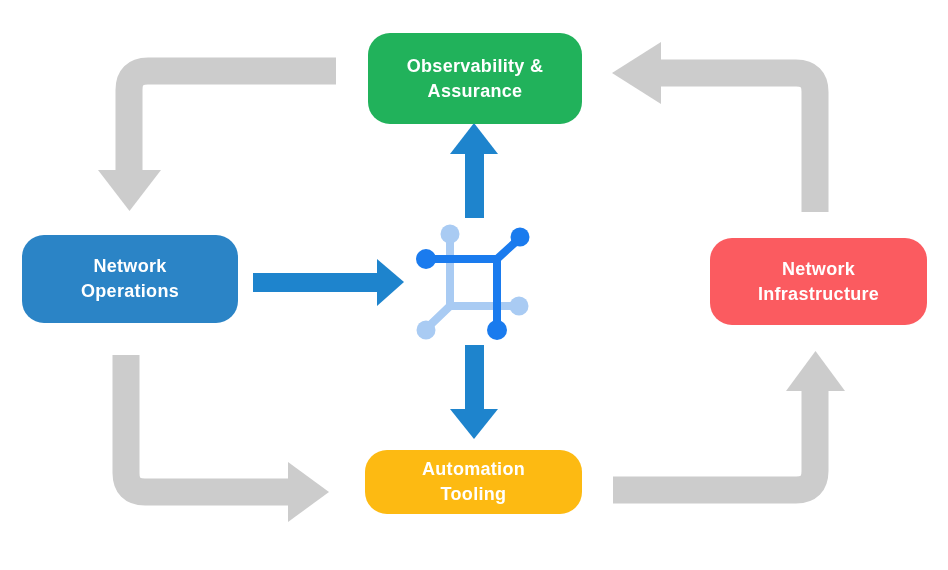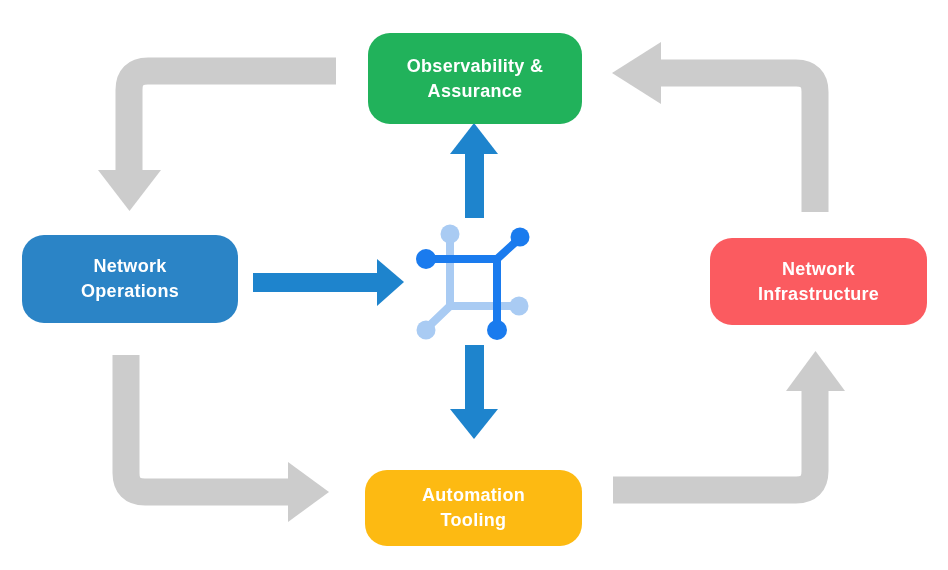--- a/index.html
+++ b/index.html
@@ -21,21 +21,21 @@
     color:#ffffff;
     font-size:18px;
     font-weight:700;
     letter-spacing:0.3px;
     line-height:1.38;
     white-space:pre-line;
   }
   #box-observability{left:368px;top:25px;width:214px;height:91px;margin-top:8px;}
   #box-operations{left:22px;top:235px;width:216px;height:88px;}
   #box-infrastructure{left:710px;top:238px;width:217px;height:87px;}
-  #box-automation{left:365px;top:470px;width:217px;height:76px;text-align:center;}
+  #box-automation{left:365px;top:450px;width:217px;height:64px;text-align:center;}
 </style>
 </head>
 <body>
 
 <div class="canvas">
 
   <svg class="layer" viewBox="0 0 948 570" xmlns="http://www.w3.org/2000/svg">
 
     <g>
       <path d="M336,71 L148,71 Q129,71 129,90 L129,171" fill="none" stroke-width="27" stroke="#CCCCCC"></path>

